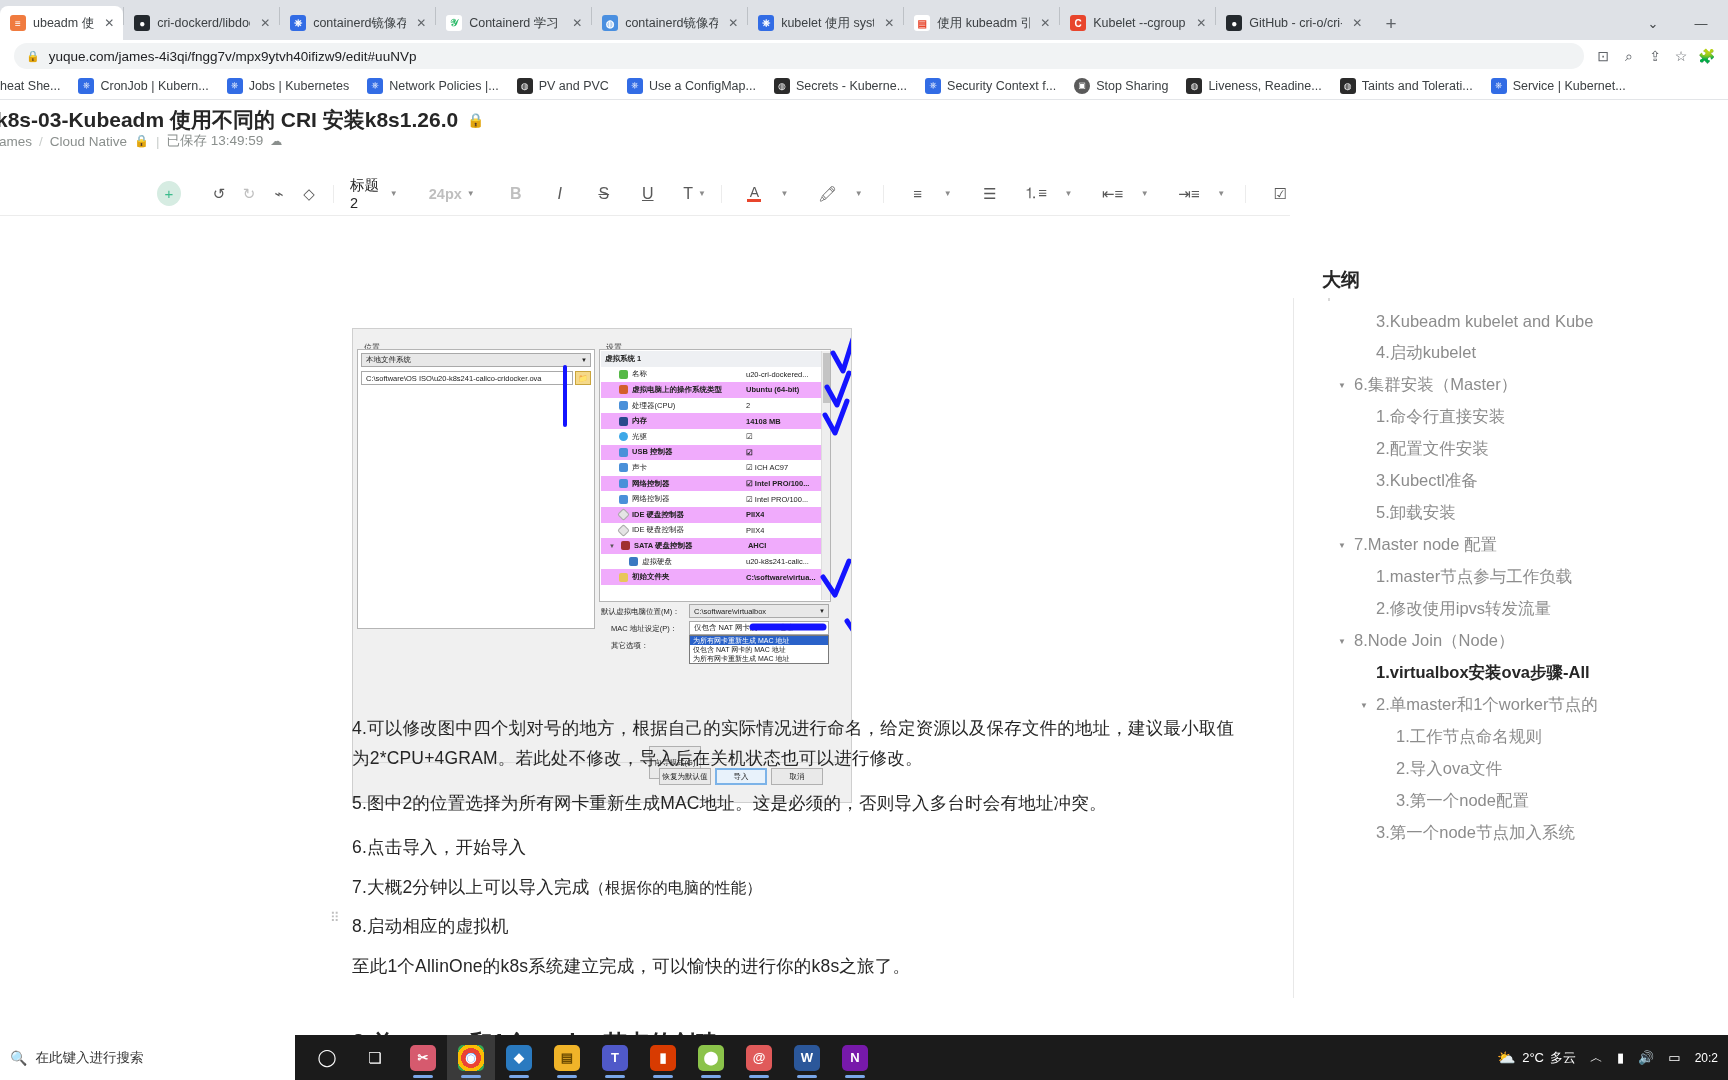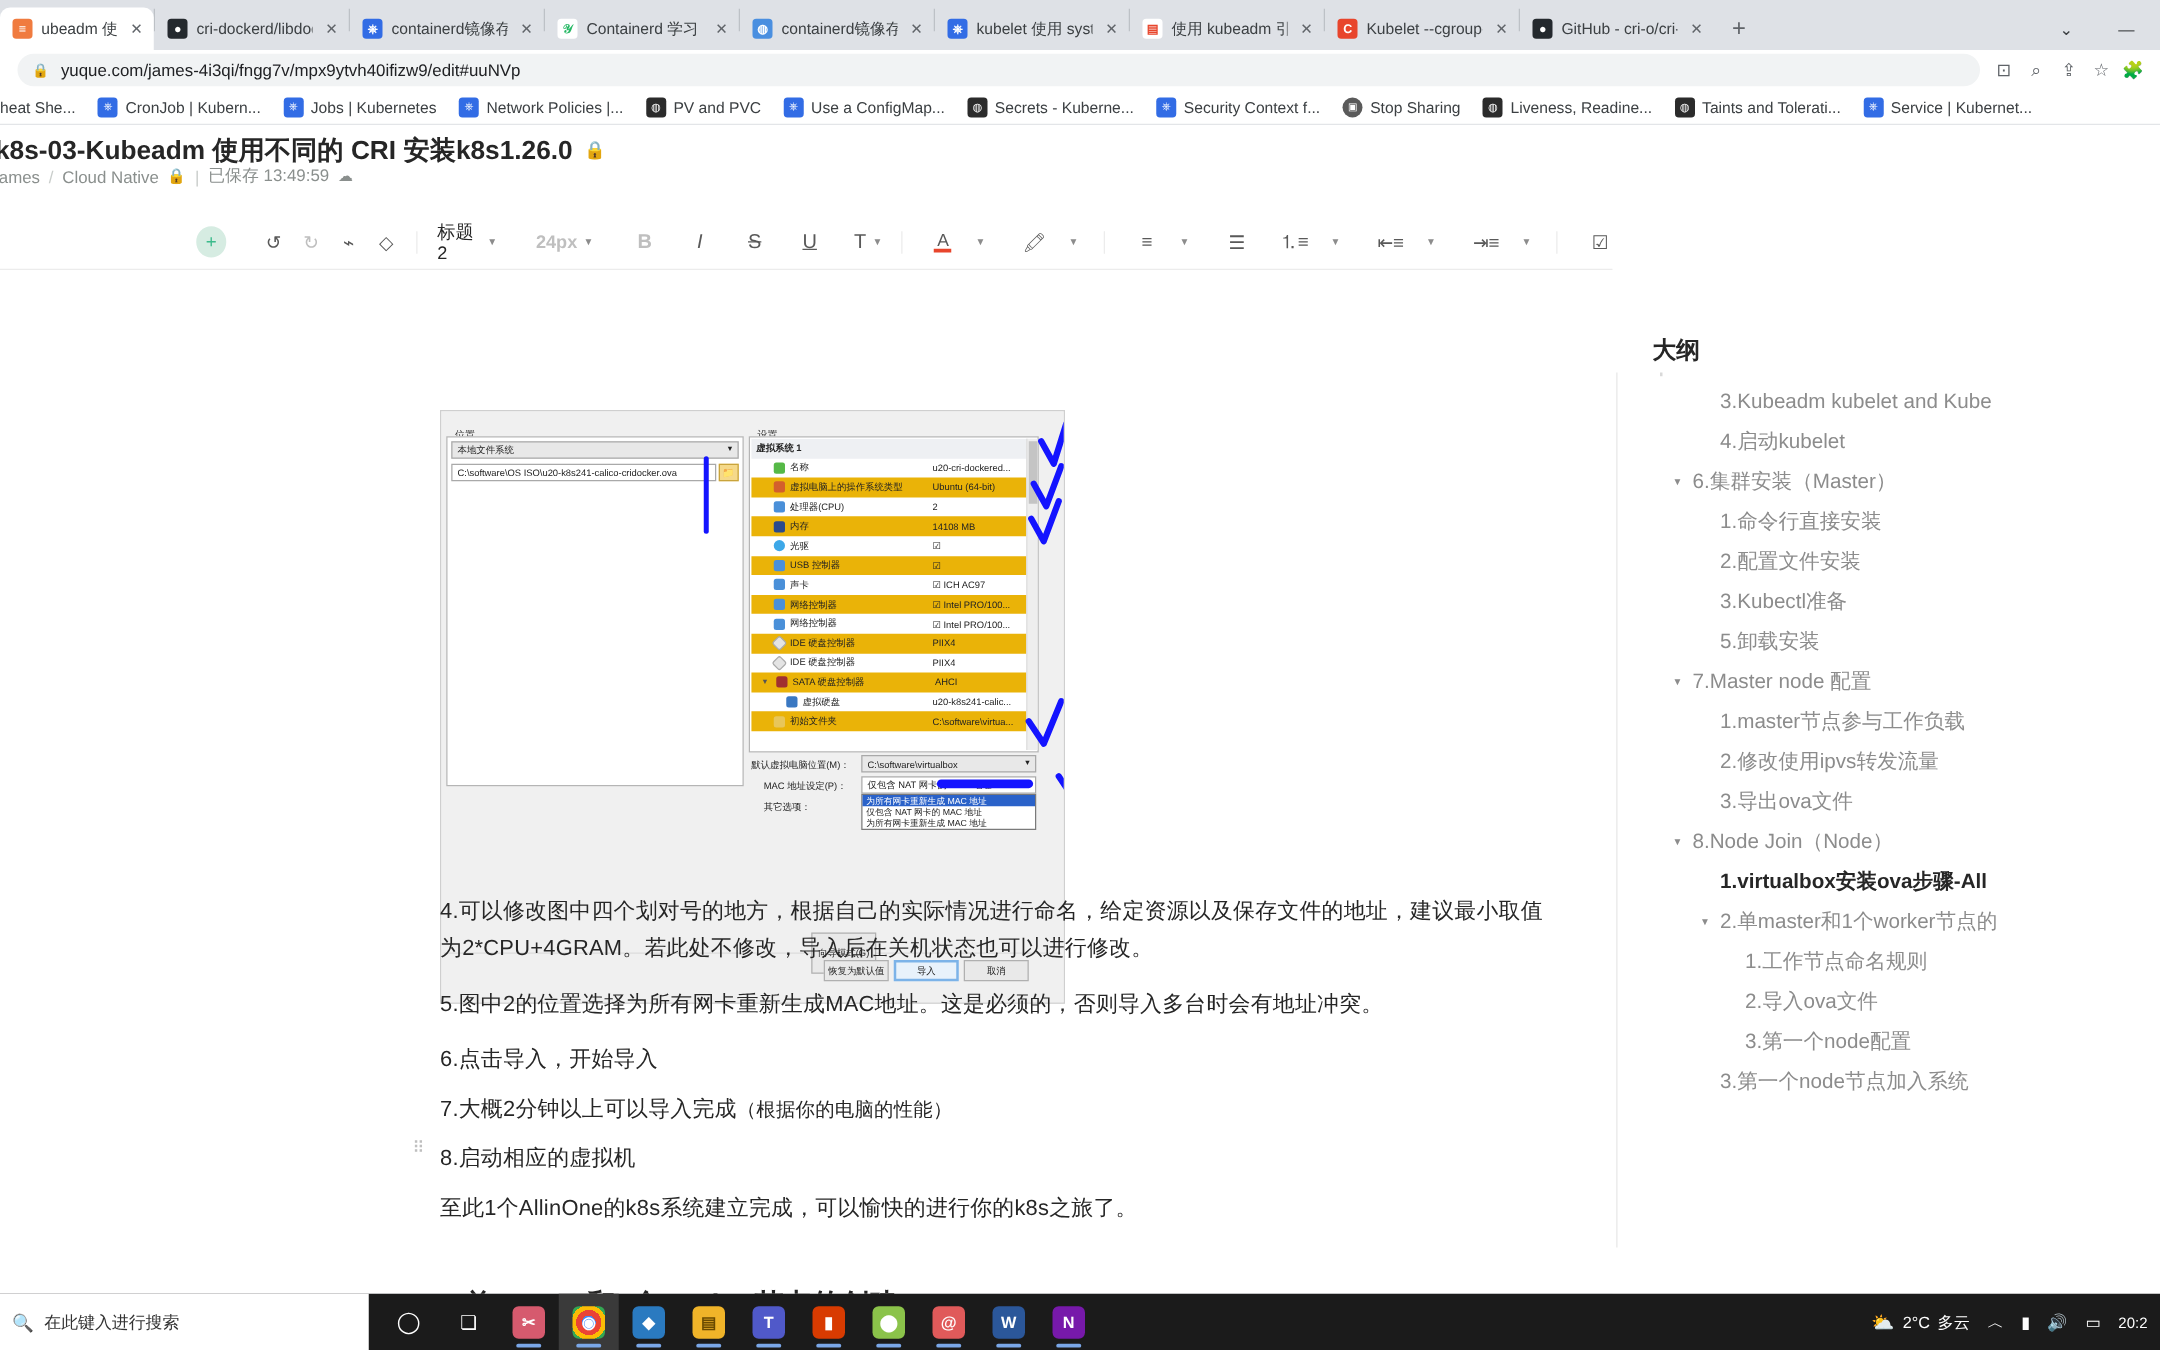--- a/index.html
+++ b/index.html
@@ -114,21 +114,21 @@
 
   
   .vbox-shot {
     position:absolute; left:352px; top:110px; width:500px; height:475px;
     background:#f0f0f0; border:1px solid #cfcfcf; overflow:hidden;
   }
   .vs-inner { position:absolute; left:0; top:0; right:0; bottom:0; background:#f0f0f0; }
   .vs-panel { position:absolute; background:#fff; border:1px solid #b5b5b5; }
   .vs-legend { position:absolute; font-size:8px; color:#333; background:#f0f0f0; padding:0 3px; }
   .vs-row { display:flex; align-items:center; height:15.6px; font-size:7.5px; color:#222; padding-left:4px; gap:4px; }
-  .vs-row.alt { background:#eab308; }
+  .vs-row.alt { background:#f0abfc;font-weight:bold; }
   .vs-ico { width:9px; height:9px; border-radius:2px; flex:0 0 9px; }
   .vs-name { width:110px; white-space:nowrap; overflow:hidden; }
   .vs-val { white-space:nowrap; overflow:hidden; color:#222; }
   .vs-field { position:absolute; background:#fff; border:1px solid #a9a9a9; font-size:7.5px; color:#222; display:flex; align-items:center; padding-left:4px; }
   .vs-combo { position:absolute; background:#e8e8e8; border:1px solid #a9a9a9; font-size:7.5px; color:#222; display:flex; align-items:center; padding-left:4px; }
   .vs-combo .arrow { position:absolute; right:3px; font-size:6px; }
   .vs-btn { position:absolute; background:#e9e9e9; border:1px solid #b0b0b0; font-size:7.5px; color:#222; display:flex; align-items:center; justify-content:center; }
   .vs-btn.primary { background:#e8f2fb; border:2px solid #7cb3e8; }
   .vs-footer { position:absolute; left:2px; right:2px; bottom:10px; height:30px; background:#f0f0f0; border-top:1px solid #dcdcdc; }
   .vs-hl { position:absolute; background:#2a62c9; color:#fff; font-size:7px; display:flex; align-items:center; padding-left:3px; }
@@ -581,23 +581,20 @@
       <div class="ol-item" style="padding-left:64px;">
           <span class="caret" style="left:46px">▼</span>
           <span>7.Master node 配置</span>
         </div>
       <div class="ol-item" style="padding-left:86px;">
           <span>1.master节点参与工作负载</span>
         </div>
       <div class="ol-item" style="padding-left:86px;">
           <span>2.修改使用ipvs转发流量</span>
         </div>
-      <div class="ol-item" style="padding-left:86px;">
-          <span>3.导出ova文件</span>
-        </div>
       <div class="ol-item" style="padding-left:64px;">
           <span class="caret" style="left:46px">▼</span>
           <span>8.Node Join（Node）</span>
         </div>
       <div class="ol-item active" style="padding-left:86px;">
           <span>1.virtualbox安装ova步骤-All</span>
         </div>
       <div class="ol-item" style="padding-left:86px;">
           <span class="caret" style="left:68px">▼</span>
           <span>2.单master和1个worker节点的</span>

